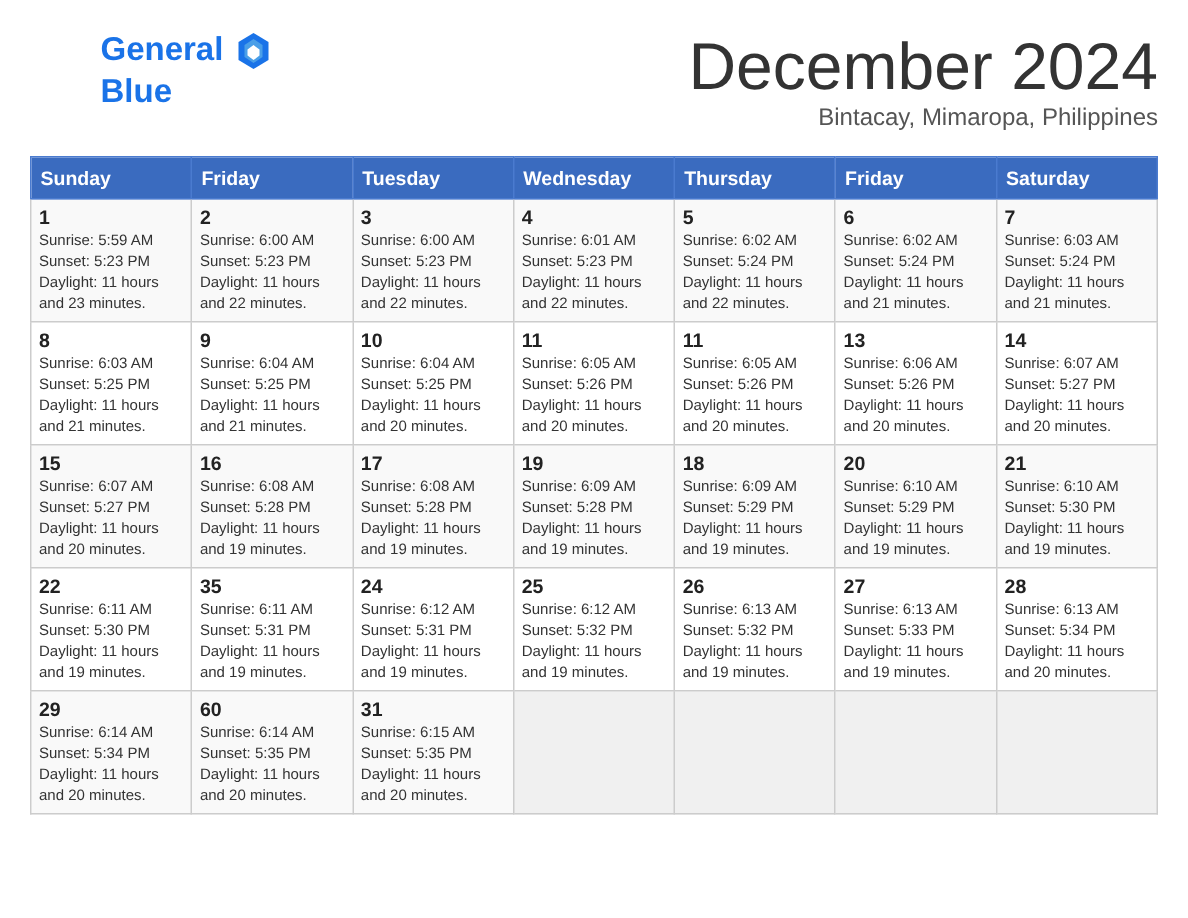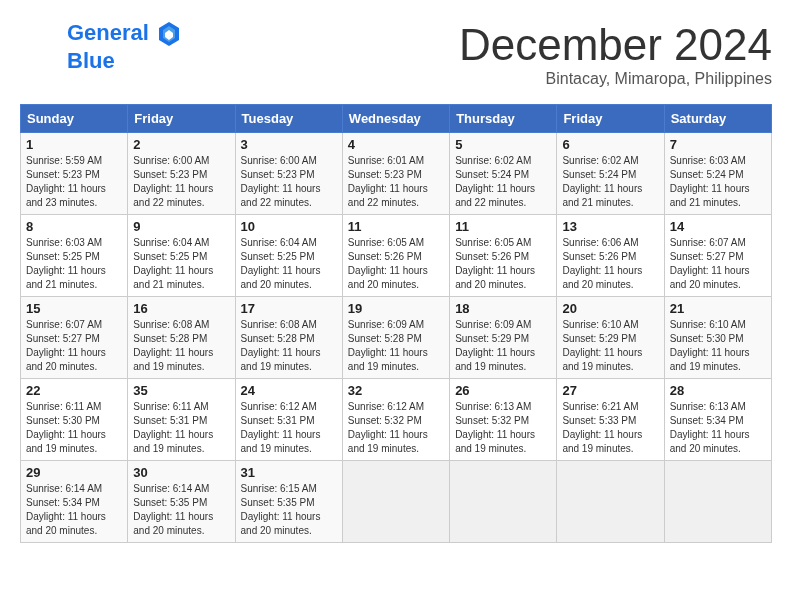--- a/index.html
+++ b/index.html
@@ -295,36 +295,36 @@
 and 19 minutes.</div>
         </td>
         <td>
           <span class="day-num">24</span>
           <div class="day-info">Sunrise: 6:12 AM
 Sunset: 5:31 PM
 Daylight: 11 hours
 and 19 minutes.</div>
         </td>
         <td>
-          <span class="day-num">32</span>
+          <span class="day-num">25</span>
           <div class="day-info">Sunrise: 6:12 AM
 Sunset: 5:32 PM
 Daylight: 11 hours
 and 19 minutes.</div>
         </td>
         <td>
           <span class="day-num">26</span>
           <div class="day-info">Sunrise: 6:13 AM
 Sunset: 5:32 PM
 Daylight: 11 hours
 and 19 minutes.</div>
         </td>
         <td>
           <span class="day-num">27</span>
-          <div class="day-info">Sunrise: 6:21 AM
+          <div class="day-info">Sunrise: 6:13 AM
 Sunset: 5:33 PM
 Daylight: 11 hours
 and 19 minutes.</div>
         </td>
         <td>
           <span class="day-num">28</span>
           <div class="day-info">Sunrise: 6:13 AM
 Sunset: 5:34 PM
 Daylight: 11 hours
 and 20 minutes.</div>
@@ -332,21 +332,21 @@
       </tr>
       <tr>
         <td>
           <span class="day-num">29</span>
           <div class="day-info">Sunrise: 6:14 AM
 Sunset: 5:34 PM
 Daylight: 11 hours
 and 20 minutes.</div>
         </td>
         <td>
-          <span class="day-num">30</span>
+          <span class="day-num">60</span>
           <div class="day-info">Sunrise: 6:14 AM
 Sunset: 5:35 PM
 Daylight: 11 hours
 and 20 minutes.</div>
         </td>
         <td>
           <span class="day-num">31</span>
           <div class="day-info">Sunrise: 6:15 AM
 Sunset: 5:35 PM
 Daylight: 11 hours

